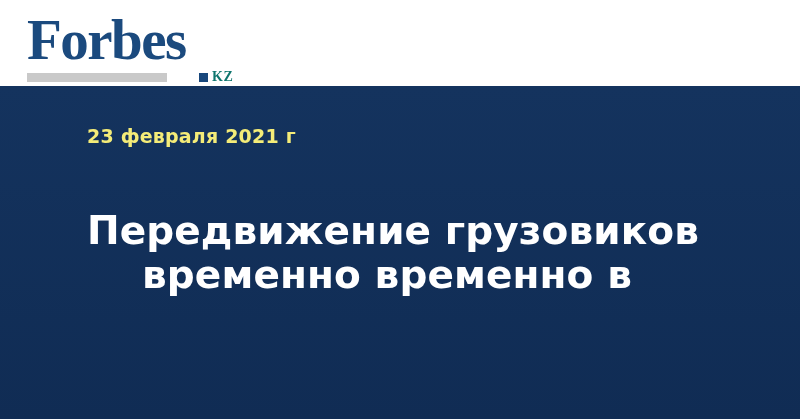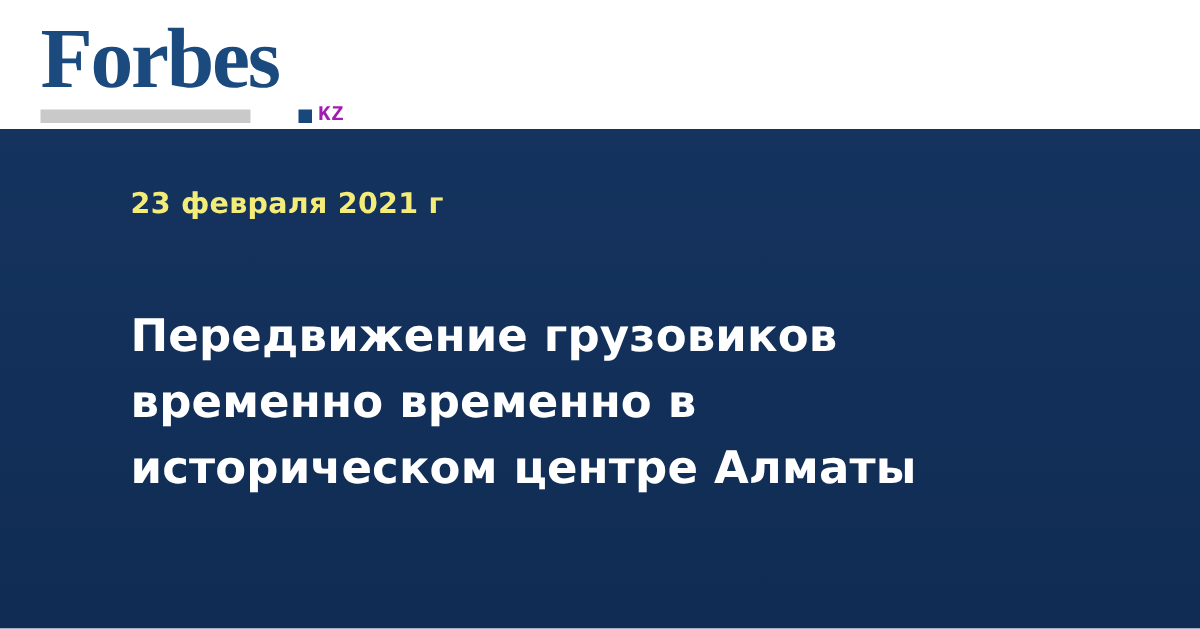--- a/index.html
+++ b/index.html
@@ -67,26 +67,26 @@
     top: 62px;
     width: 9px;
     height: 9px;
     background: #18477c;
   }
 
   .logo-kz {
     position: absolute;
     left: 185px;
     top: 59px;
-    font-family: Liberation Mono, monospace;
+    font-family: Liberation Serif, serif;
     font-weight: bold;
     font-size: 14px;
     line-height: 14px;
     letter-spacing: 0.5px;
-    color: #a21caf;
+    color: #0f766e;
   }
 
   
   .hero {
     position: absolute;
     left: 0;
     top: 86px;
     width: 800px;
     height: 333px;
     background: #123059;
@@ -114,24 +114,25 @@
     white-space: nowrap;
   }
 
   .hero-title {
     position: absolute;
     left: 0;
     top: 97px;
     width: 600px;
     font-family: "DejaVu Sans", "Liberation Sans", sans-serif;
     font-weight: bold;
-    font-size: 30px;
+    font-size: 39px;
     line-height: 44px;
     letter-spacing: 0.1px;
     color: #ffffff;
+    text-align: center;
   }
 
   .hero-title .line {
     display: block;
     white-space: nowrap;
   }
 </style>
 </head>
 <body>
 
@@ -147,19 +148,18 @@
   </div>
 
   <div class="hero">
     <div class="hero-inner">
 
       <div class="hero-date">23 февраля 2021 г</div>
 
       <h1 class="hero-title">
         <span class="line">Передвижение грузовиков</span>
         <span class="line">временно временно в</span>
-        <span class="line">историческом центре Алматы</span>
       </h1>
 
     </div>
   </div>
 
 </div>
 
 </body></html>

